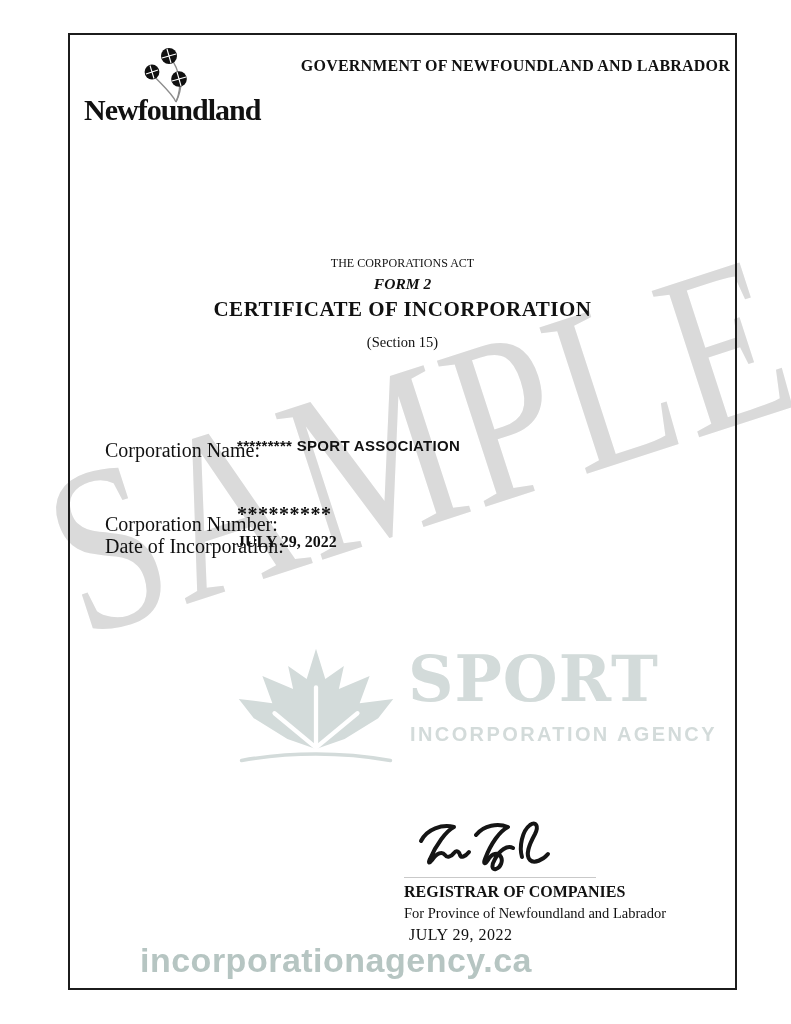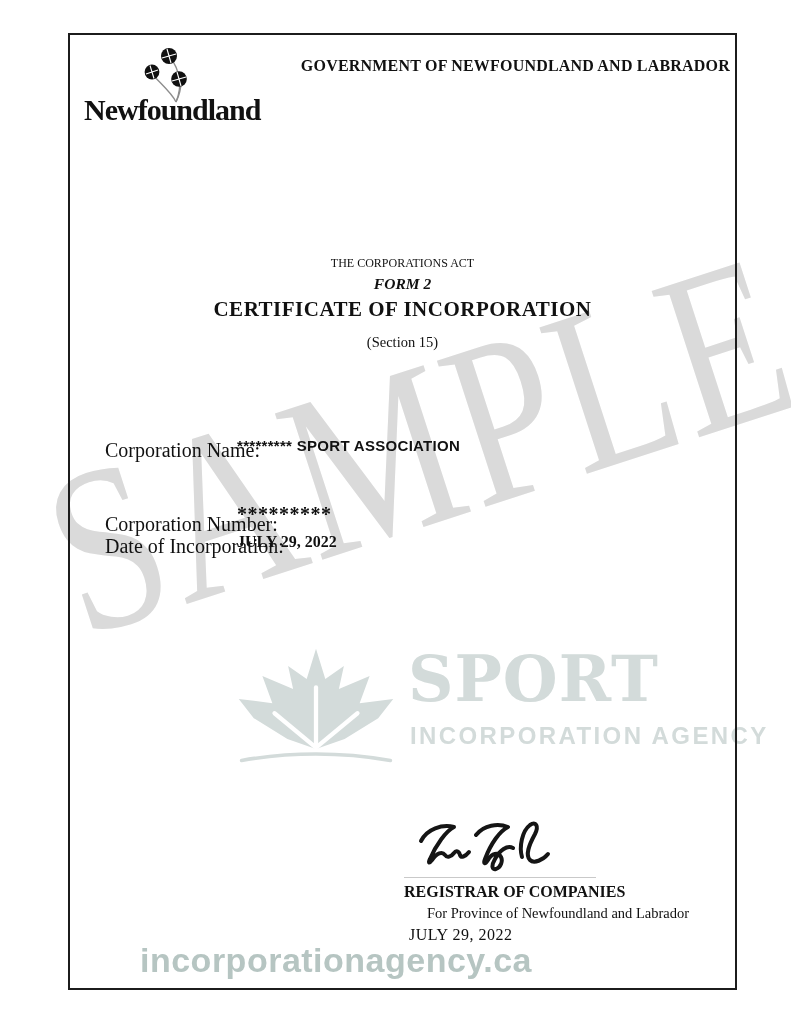--- a/index.html
+++ b/index.html
@@ -57,21 +57,21 @@
     color: var(--agency-watermark, #d3dbda);
     white-space: nowrap;
     line-height: 1;
   }
   .agency-subtitle {
     position: absolute;
     left: 410px;
     top: 724px;
     font-family: "Liberation Sans", sans-serif;
     font-weight: bold;
-    font-size: 24px;
+    font-size: 20px;
     letter-spacing: 2.4px;
     color: var(--agency-watermark, #d3dbda);
     white-space: nowrap;
     line-height: 1;
   }
   
   .frame {
     position: absolute;
     left: 68px;
     top: 33px;
@@ -231,21 +231,20 @@
     z-index: 2;
     white-space: nowrap;
   }
   .province-line {
     position: absolute;
     left: 404px;
     top: 905px;
     font-size: 14.5px;
     z-index: 2;
     white-space: nowrap;
-    margin-left: 23px;
   }
   .registrar-date {
     position: absolute;
     left: 409px;
     top: 926px;
     font-size: 16px;
     letter-spacing: 0.5px;
     z-index: 2;
     white-space: nowrap;
   }

